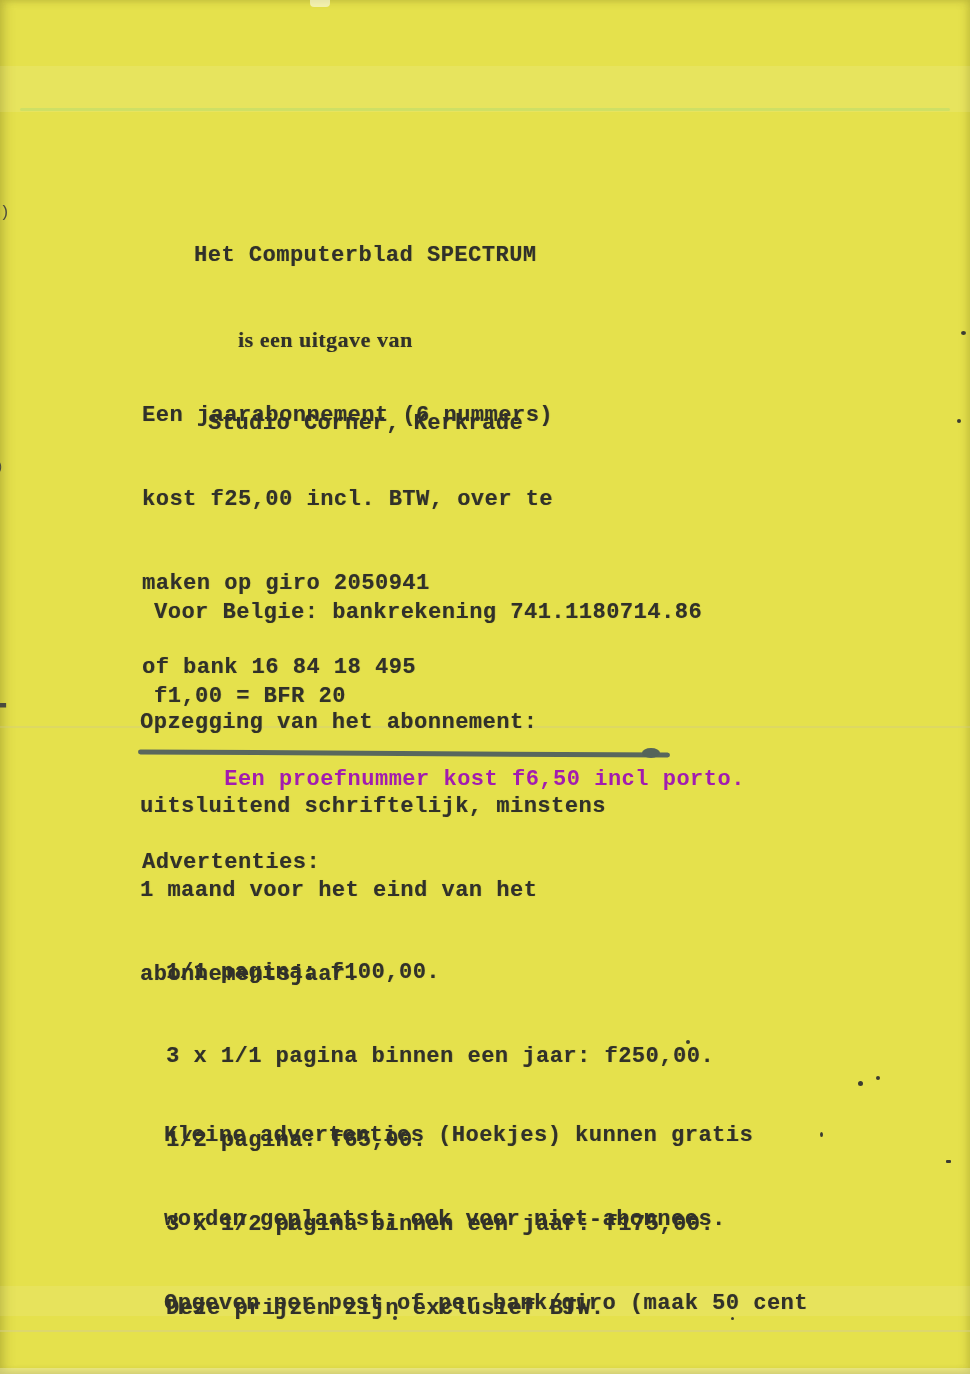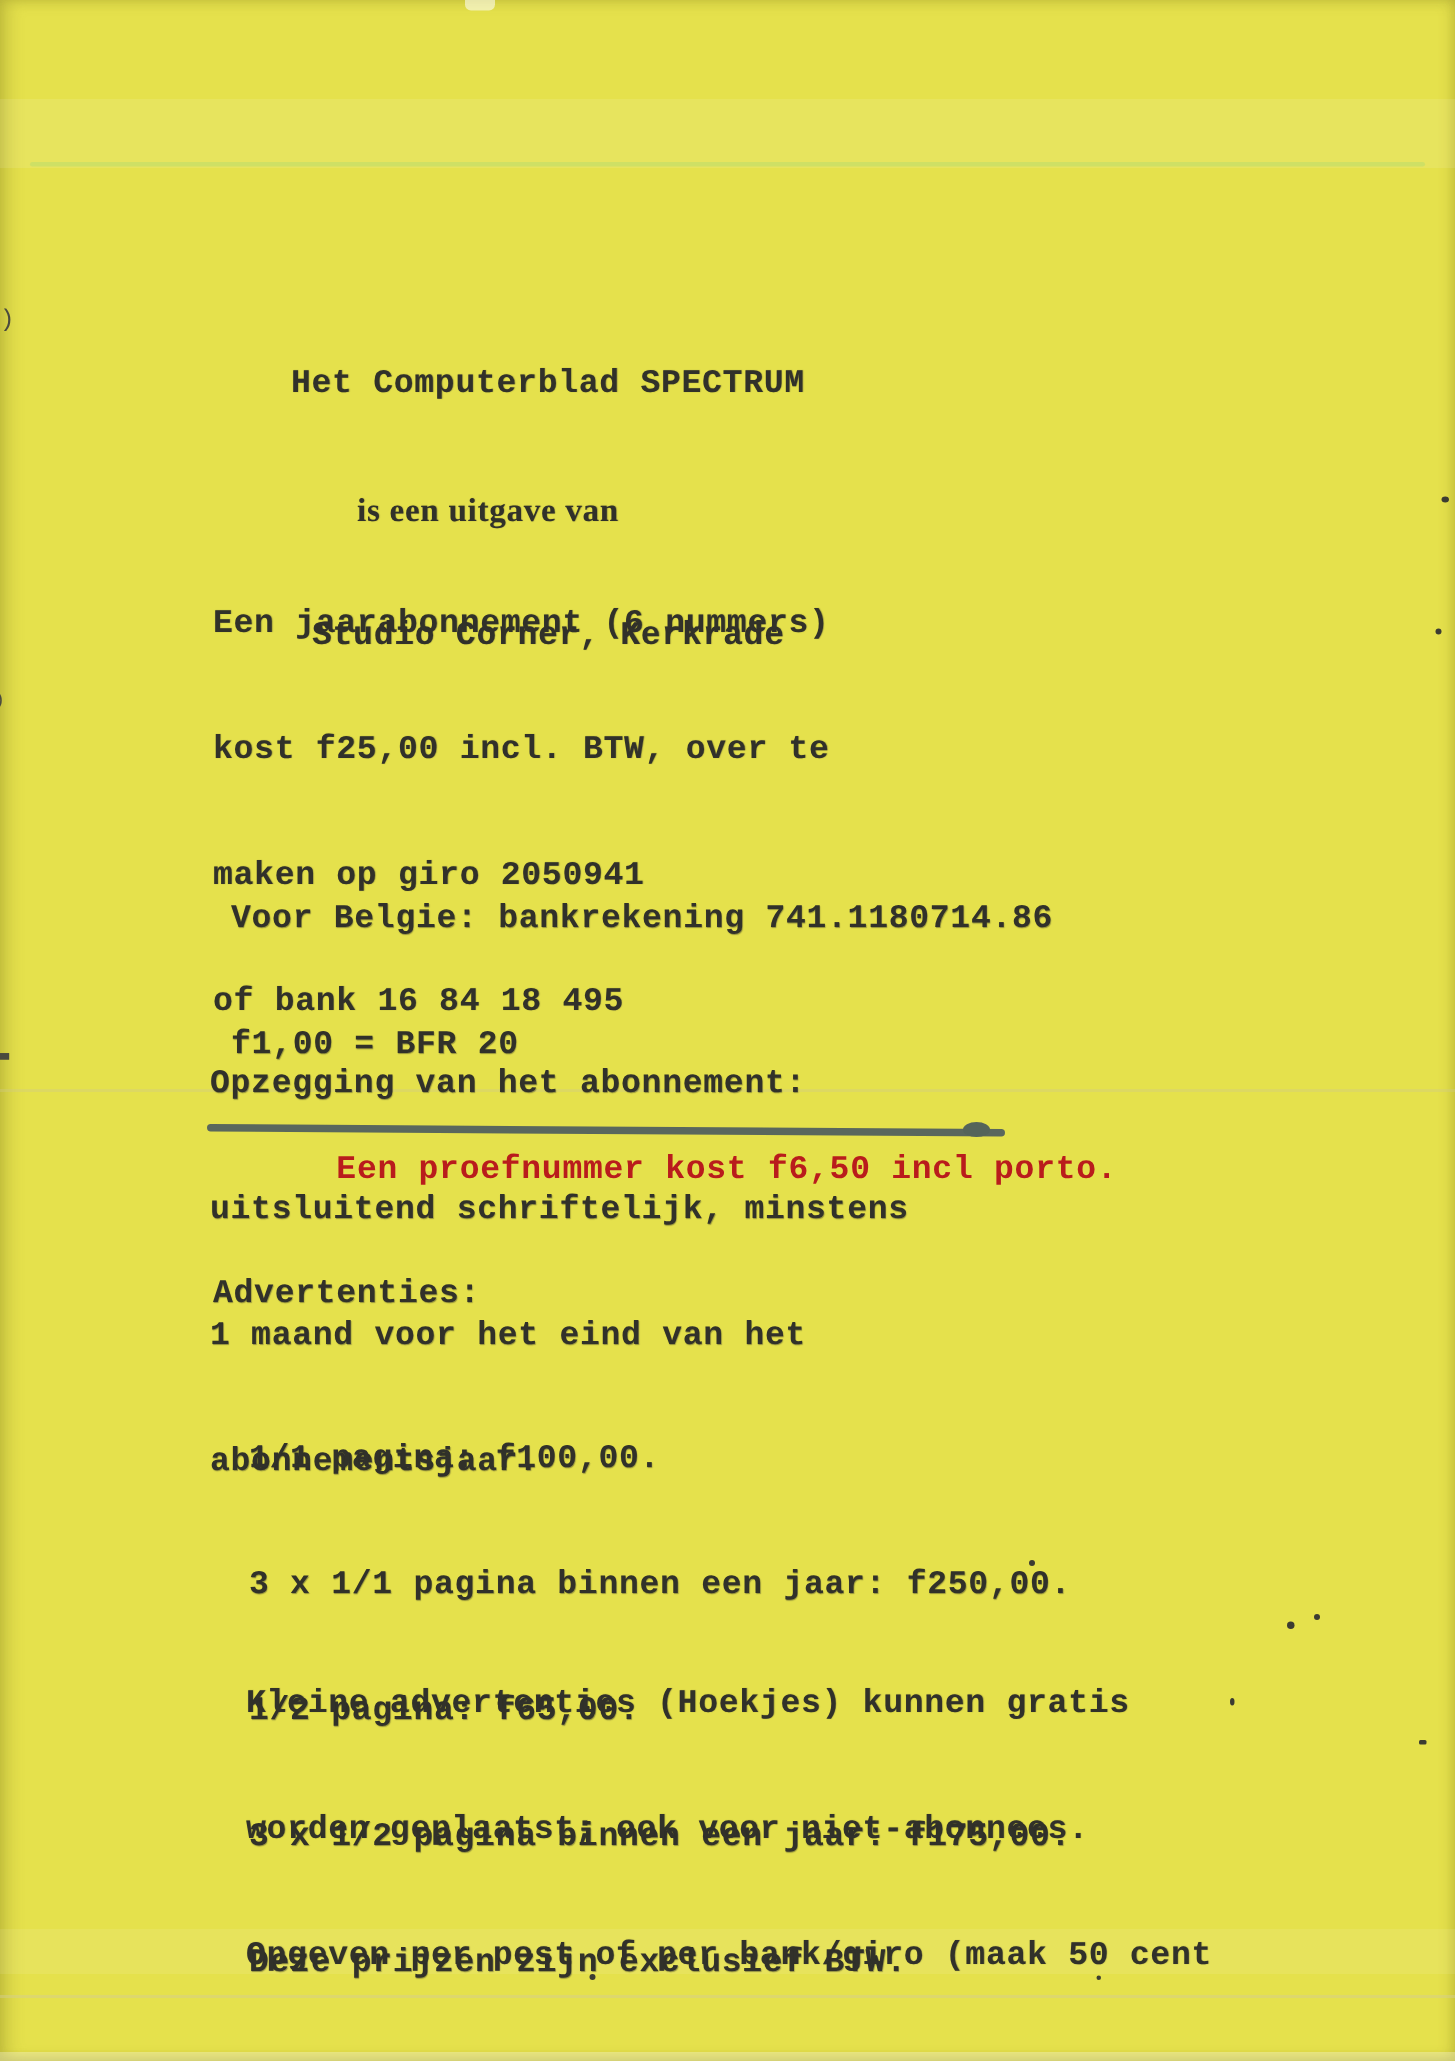--- a/index.html
+++ b/index.html
@@ -47,21 +47,21 @@
   .header-block .hl3 { margin-left: 14px; font-family: Liberation Mono, monospace; }
   .sub-block     { left: 142px; top: 346px; }
   .belgium-block { left: 142px; top: 543px; margin-left: 12px; }
   .cancel-block  { left: 140px; top: 653px; }
   .ads-heading   { left: 142px; top: 849px; }
   .price-block   { left: 166px; top: 903px; }
   .smallads-block{ left: 164px; top: 1066px; }
   
   .struck {
     position: relative;
-    color: #b91c1c;
+    color: #a21caf;
     text-shadow: none;
   }
   .strike-bar {
     position: absolute;
     left: -4px; top: 13px;
     width: 532px; height: 5px;
     background: #5a675d;
     border-radius: 3px;
     transform: rotate(0.35deg);
   }

